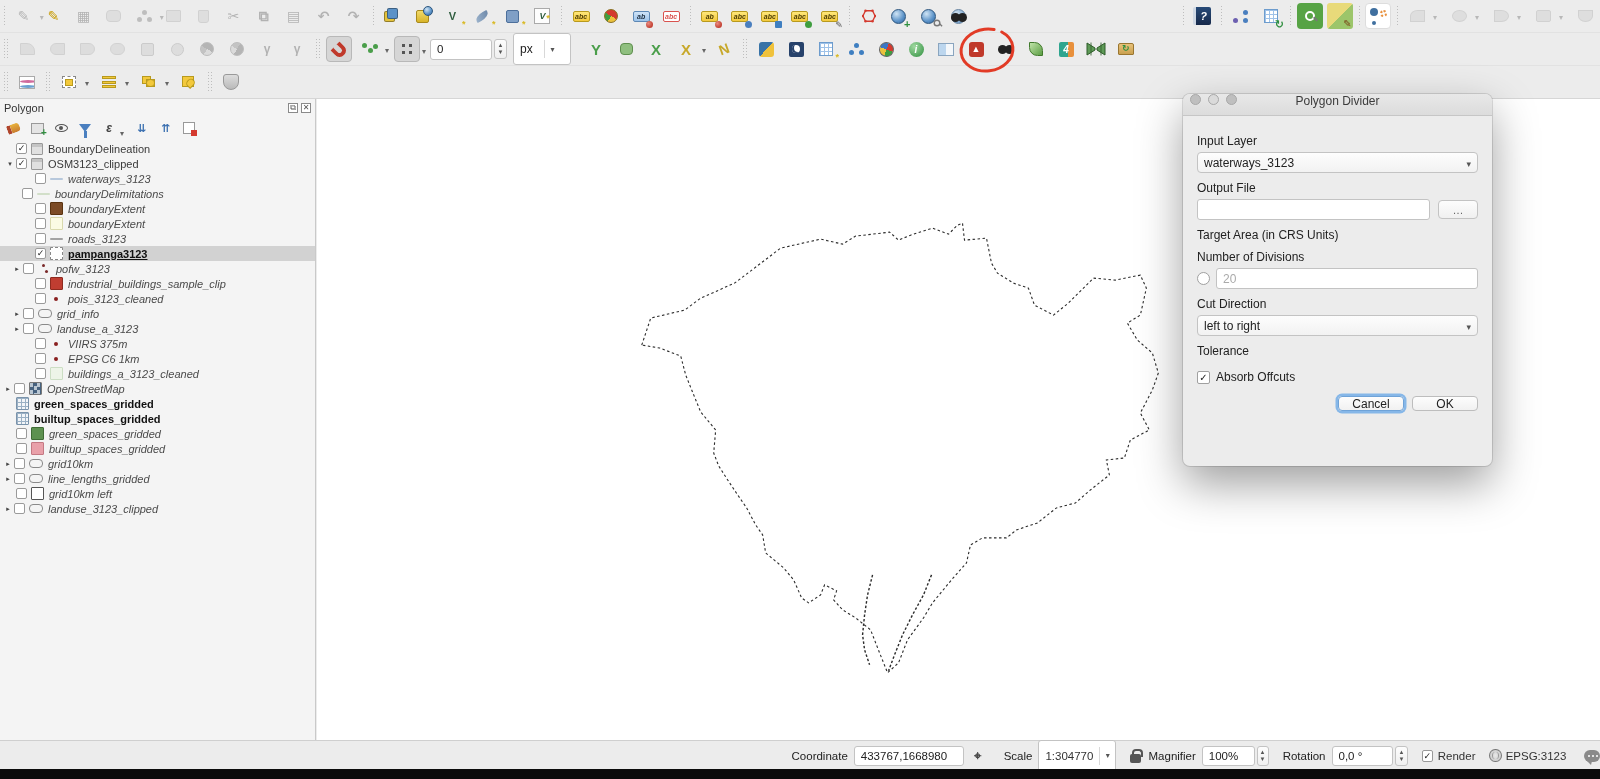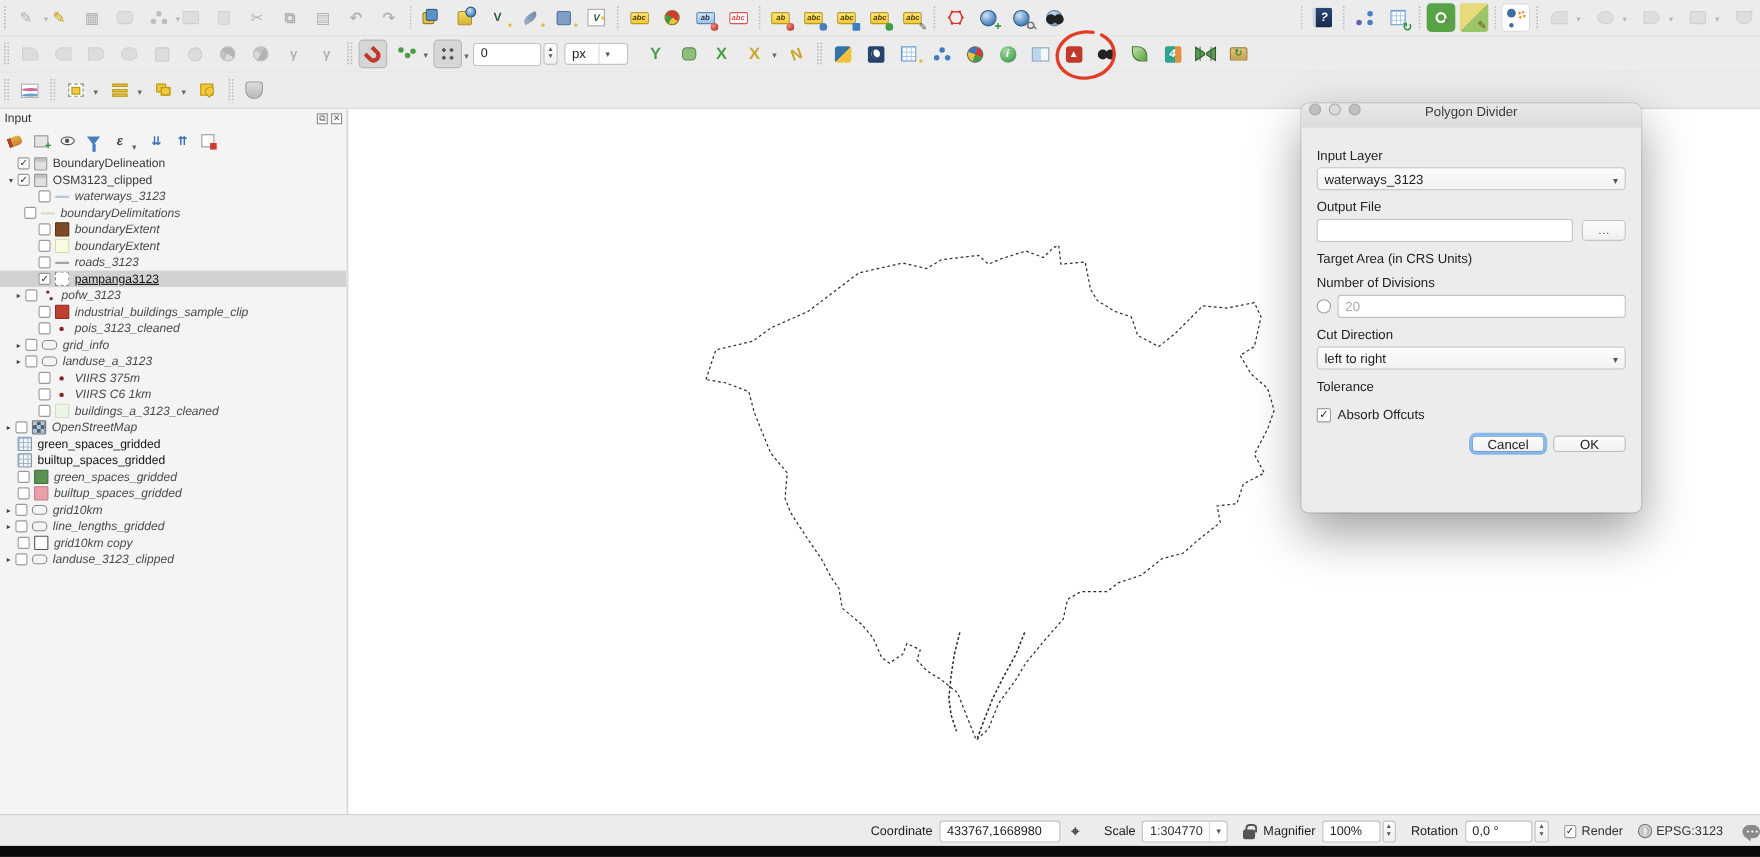--- a/index.html
+++ b/index.html
@@ -107,21 +107,21 @@
   .sym.line { height:2px; border:none; margin-top:0; }
   .sym.outl { border:1px solid #8a8a8a; background:transparent; border-radius:4px; width:14px; height:9px; }
   .sym.dot { width:4px; height:4px; border-radius:50%; background:#8a2020; border:none; margin:0 10px 0 4px; }
   .sym.pts { border:none; position:relative; }
   .sym.pts:before { content:""; position:absolute; left:4px; top:2px; width:3px; height:3px; border-radius:50%; background:#7a2a2a; box-shadow:3px 6px 0 #7a2a2a; }
   .sym.grp { background:#e0e0e0; border:1px solid #999; box-shadow:inset 0 3px 0 #c4c4c4; width:12px; height:12px; }
   .sym.raster { background:conic-gradient(#46627f 25%, #b9c6d2 0 50%, #46627f 0 75%, #b9c6d2 0); background-size:7px 7px; border:1px solid #777; width:13px; height:13px; }
   .sym.table { background:linear-gradient(#9ab0c4 1px, transparent 1px), linear-gradient(90deg,#9ab0c4 1px, transparent 1px), #f2f5f8; background-size:4px 4px; border:1px solid #7a93ab; width:13px; height:13px; }
   .lab { color:#3a3a3a; }
   .lab.it { font-style:italic; color:#4a4a4a; }
-  .lab.b { font-weight:normal; color:#111; }
+  .lab.b { font-weight:bold; color:#111; }
   .lab.u { text-decoration:underline; }
 
   
   #map-canvas { position:absolute; left:317px; top:99px; width:1283px; height:641px; background:#ffffff; }
   #map-canvas svg { display:block; }
 
   
   #dialog { position:absolute; left:1183px; top:94px; width:309px; height:372px; background:#ececec; border-radius:7px; box-shadow:0 18px 45px rgba(0,0,0,.38), 0 0 0 1px rgba(0,0,0,.12); z-index:40; }
   #dialog-titlebar { height:22px; background:linear-gradient(#e8e8e8,#dcdcdc); border-radius:7px 7px 0 0; border-bottom:1px solid #c6c6c6; display:flex; align-items:flex-start; position:relative; }
   .tl { width:11px; height:11px; border-radius:50%; margin-left:7px; border:1px solid #a8a8a8; }
@@ -143,21 +143,21 @@
   .dbtn.focus { box-shadow:0 0 0 2.5px #86b7e8; border-color:#6fa3d8; }
 
   
   #statusbar { position:absolute; left:0; top:740px; width:1600px; height:30px; background:#ececec; border-top:1px solid #cfcfcf; display:flex; align-items:center; font-size:11.5px; color:#333; }
   #locator { position:absolute; left:6px; top:4px; width:264px; height:21px; background:#fff; border:1px solid #c3c3c3; border-radius:5px; display:flex; align-items:center; padding:0 6px; gap:5px; }
   #locator input { border:none; outline:none; width:210px; font-size:11.5px; color:#333; font-family:inherit; background:transparent; }
   #locator input::placeholder { color:#9a9a9a; }
   .sb-label { margin:0 6px 0 14px; color:#222; }
   .sb-field { height:20px; background:#fff; border:1px solid #c3c3c3; border-radius:3px; padding:0 6px; display:flex; align-items:center; font-size:11.5px; color:#222; }
   .stepper { width:13px; height:20px; background:linear-gradient(#fdfdfd,#efefef); border:1px solid #c3c3c3; border-radius:3px; margin-left:2px; display:flex; flex-direction:column; align-items:center; justify-content:center; font-size:6px; color:#555; line-height:1.1; }
-  .sb-combo { height:20px; background:#fff; border:1px solid #c3c3c3; border-radius:3px; display:flex; align-items:center; }
+  .sb-combo { height:32px; background:#fff; border:1px solid #c3c3c3; border-radius:3px; display:flex; align-items:center; }
   .sb-combo .txt { padding:0 6px; min-width:58px; }
   .sb-combo .arr { width:16px; height:18px; border-left:1px solid #d8d8d8; display:flex; align-items:center; justify-content:center; font-size:8px; color:#555; }
   .padlock { width:11px; height:9px; background:#555; border-radius:2px; position:relative; margin:0 4px 0 14px; margin-top:5px; }
   .padlock:before { content:""; position:absolute; left:2px; top:-5px; width:7px; height:6px; border:2px solid #555; border-bottom:none; border-radius:4px 4px 0 0; }
   .sb-chk { width:12px; height:12px; background:#fff; border:1px solid #999; border-radius:2px; display:flex; align-items:center; justify-content:center; font-size:9px; font-weight:bold; color:#222; margin:0 5px 0 14px; }
   .globe-sm { width:13px; height:13px; border-radius:50%; border:1px solid #777; background:radial-gradient(circle at 50% 50%, #e8e8e8, #c2c2c2); position:relative; margin:0 4px 0 14px; }
   .globe-sm:after { content:""; position:absolute; inset:2px; border-radius:50%; border:1px solid #999; border-top:none; border-bottom:none; }
   .bubble { width:17px; height:12px; background:#8a8a8a; border-radius:6px; position:relative; margin-left:18px; }
   .bubble:after { content:""; position:absolute; left:3px; bottom:-3px; border-left:4px solid transparent; border-right:1px solid transparent; border-top:4px solid #8a8a8a; }
   .bubble i { position:absolute; top:5px; left:4px; width:2px; height:2px; background:#fff; border-radius:50%; box-shadow:4px 0 0 #fff, 8px 0 0 #fff; }
@@ -551,21 +551,21 @@
       </i>
     </span>
   <span class="grip"></span>
   <span class="tbi">
       <i class="shield"></i>
     </span>
 </div>
 
 <div id="layers-panel">
   <div id="panel-header">
-    <span>Input</span>
+    <span>Polygon</span>
     <span class="sp"></span>
     <span class="winbtn">⧉</span>
     <span class="winbtn">✕</span>
   </div>
   <div id="panel-toolbar">
     <span class="pti">
         <i class="brush"></i>
       </span>
     <span class="pti">
         <i class="addgrp"></i>
@@ -679,21 +679,21 @@
     <div class="lrow" style="padding-left:23px">
       <span class="exp"></span>
       <span class="cb"></span>
       <span class="sym dot"></span>
       <span class="lab it">VIIRS 375m</span>
     </div>
     <div class="lrow" style="padding-left:23px">
       <span class="exp"></span>
       <span class="cb"></span>
       <span class="sym dot"></span>
-      <span class="lab it">VIIRS C6 1km</span>
+      <span class="lab it">EPSG C6 1km</span>
     </div>
     <div class="lrow" style="padding-left:23px">
       <span class="exp"></span>
       <span class="cb"></span>
       <span class="sym" style="border:1px solid;background:#edf4e8;border-color:#ccdec4"></span>
       <span class="lab it">buildings_a_3123_cleaned</span>
     </div>
     <div class="lrow" style="padding-left:2px">
       <span class="exp">▸</span>
       <span class="cb"></span>
@@ -726,21 +726,21 @@
     </div>
     <div class="lrow" style="padding-left:2px">
       <span class="exp">▸</span>
       <span class="cb"></span>
       <span class="sym outl"></span>
       <span class="lab it">line_lengths_gridded</span>
     </div>
     <div class="lrow" style="padding-left:16px">
       <span class="cb"></span>
       <span class="sym" style="border:1px solid;background:#ffffff;border-color:#555"></span>
-      <span class="lab it">grid10km copy</span>
+      <span class="lab it">grid10km left</span>
     </div>
     <div class="lrow" style="padding-left:2px">
       <span class="exp">▸</span>
       <span class="cb"></span>
       <span class="sym outl"></span>
       <span class="lab it">landuse_3123_clipped</span>
     </div>
 
   </div>
 </div>

